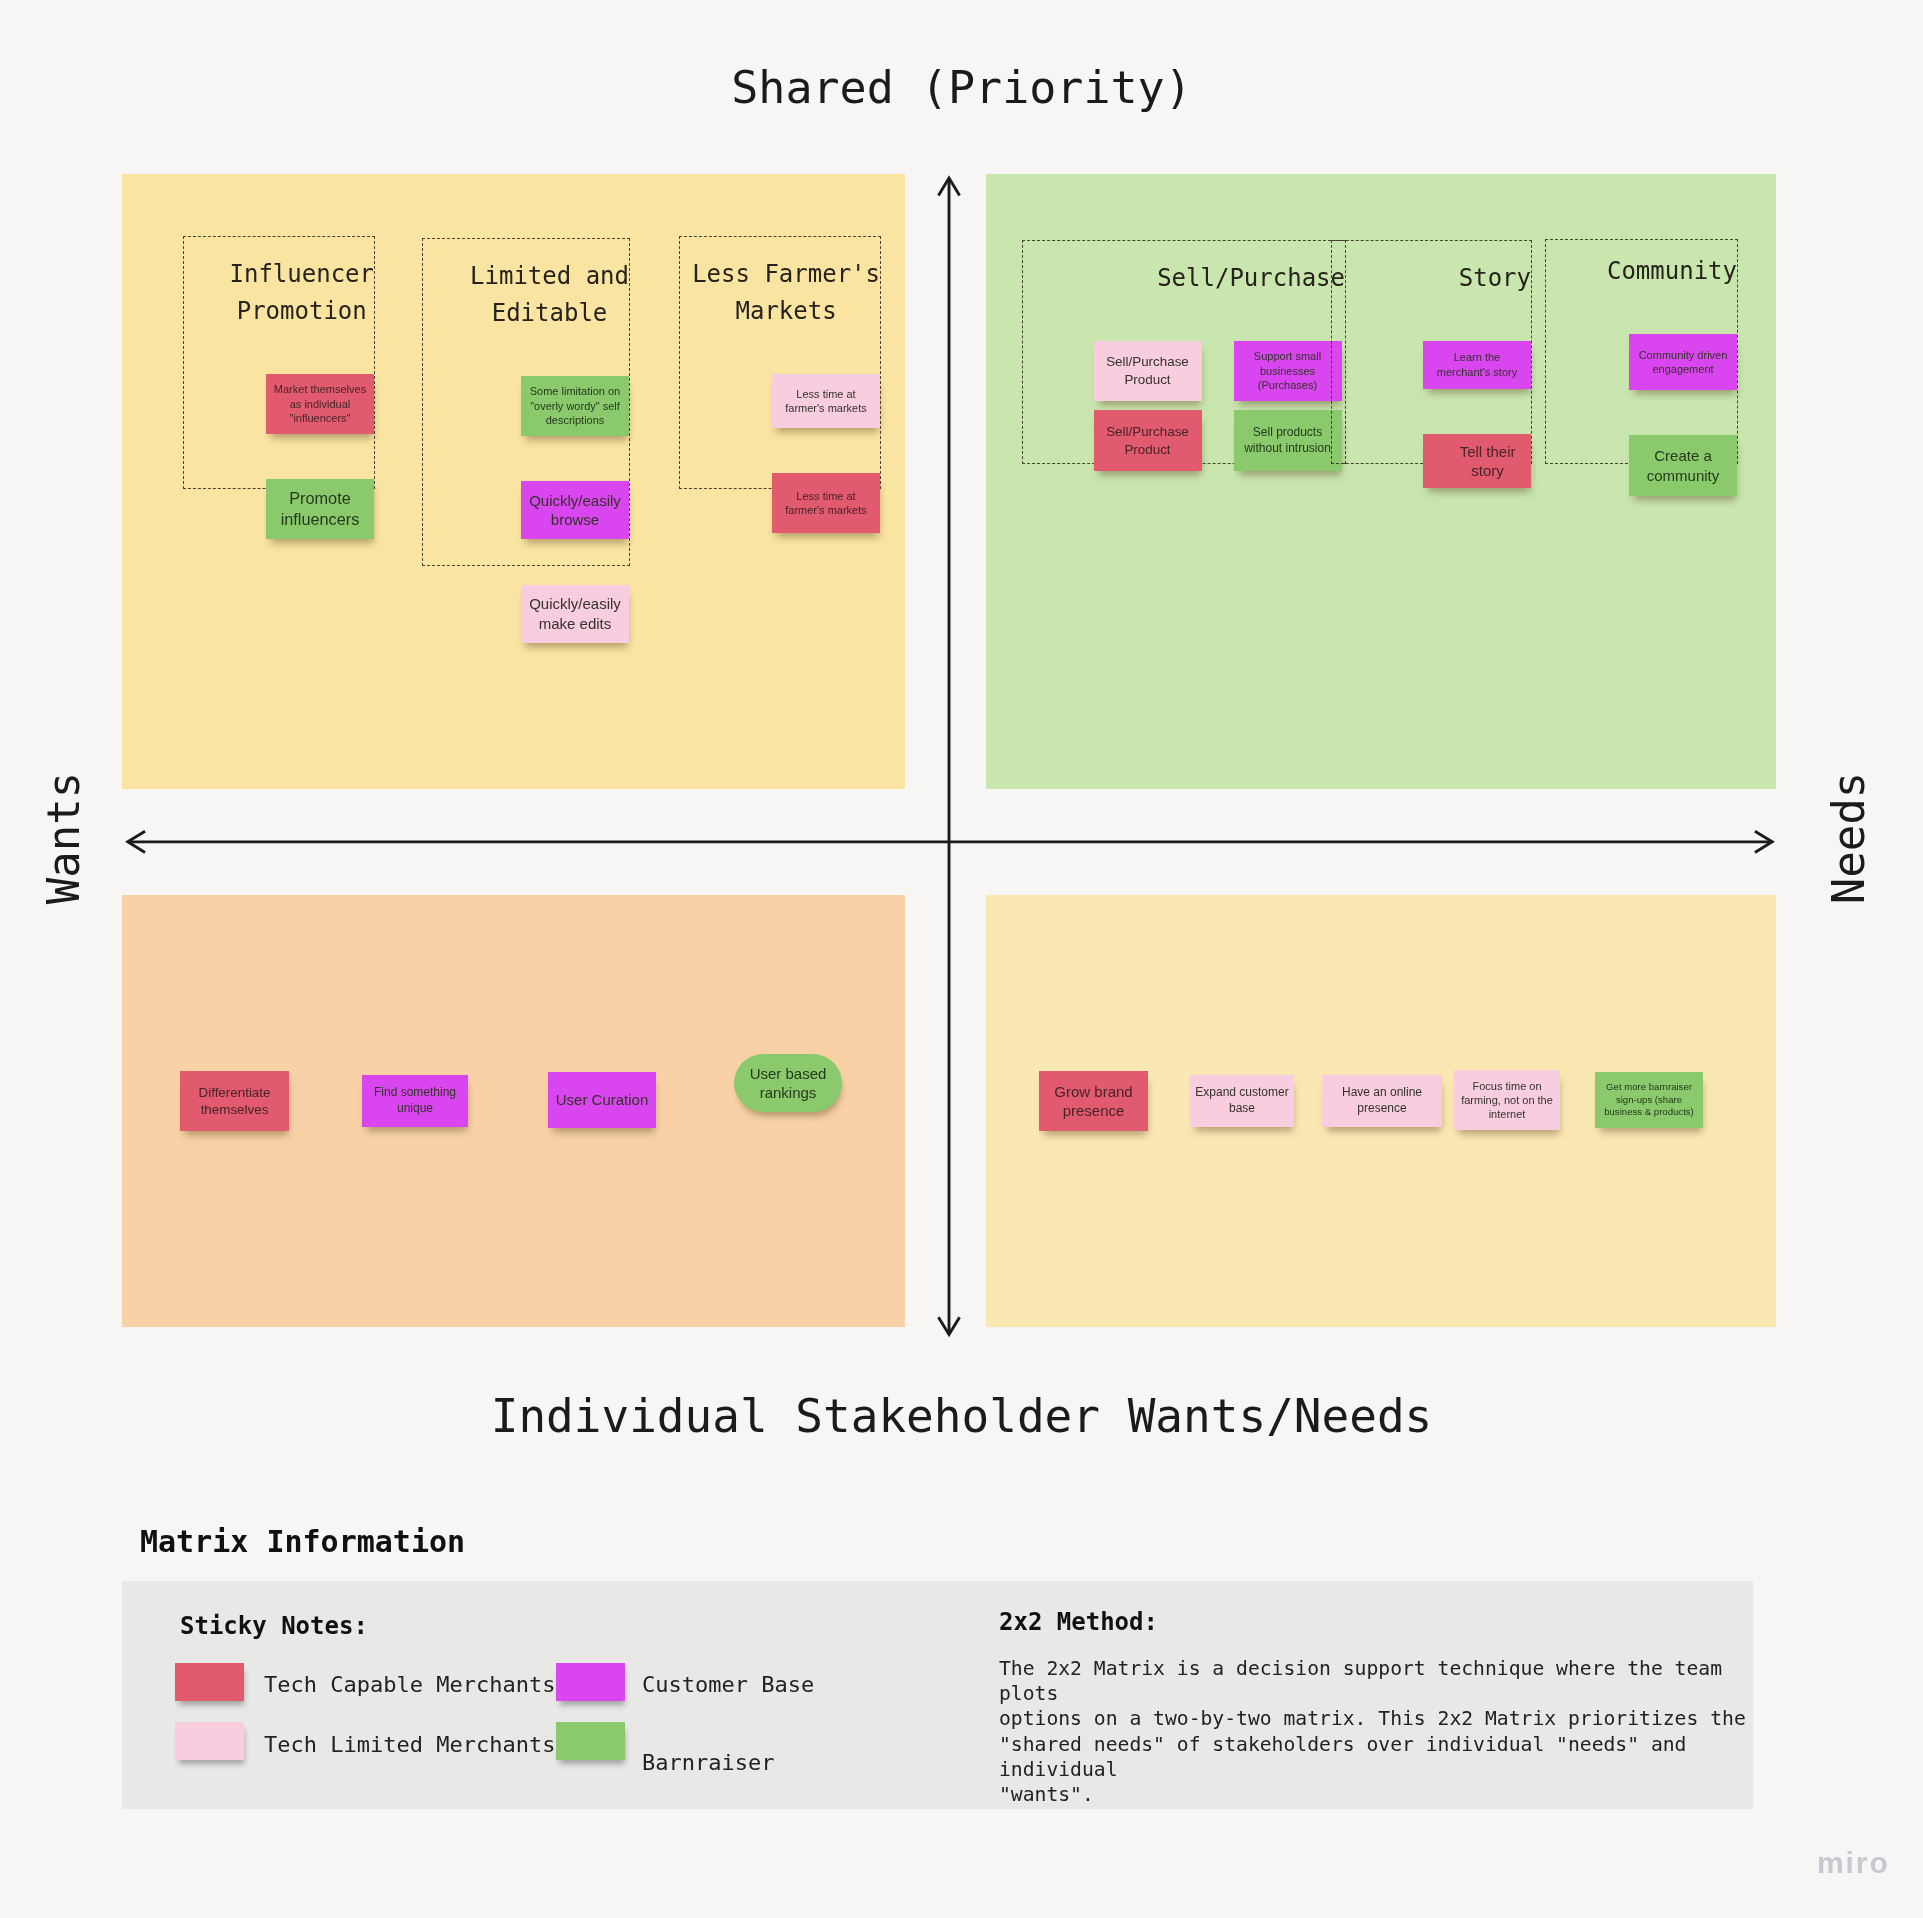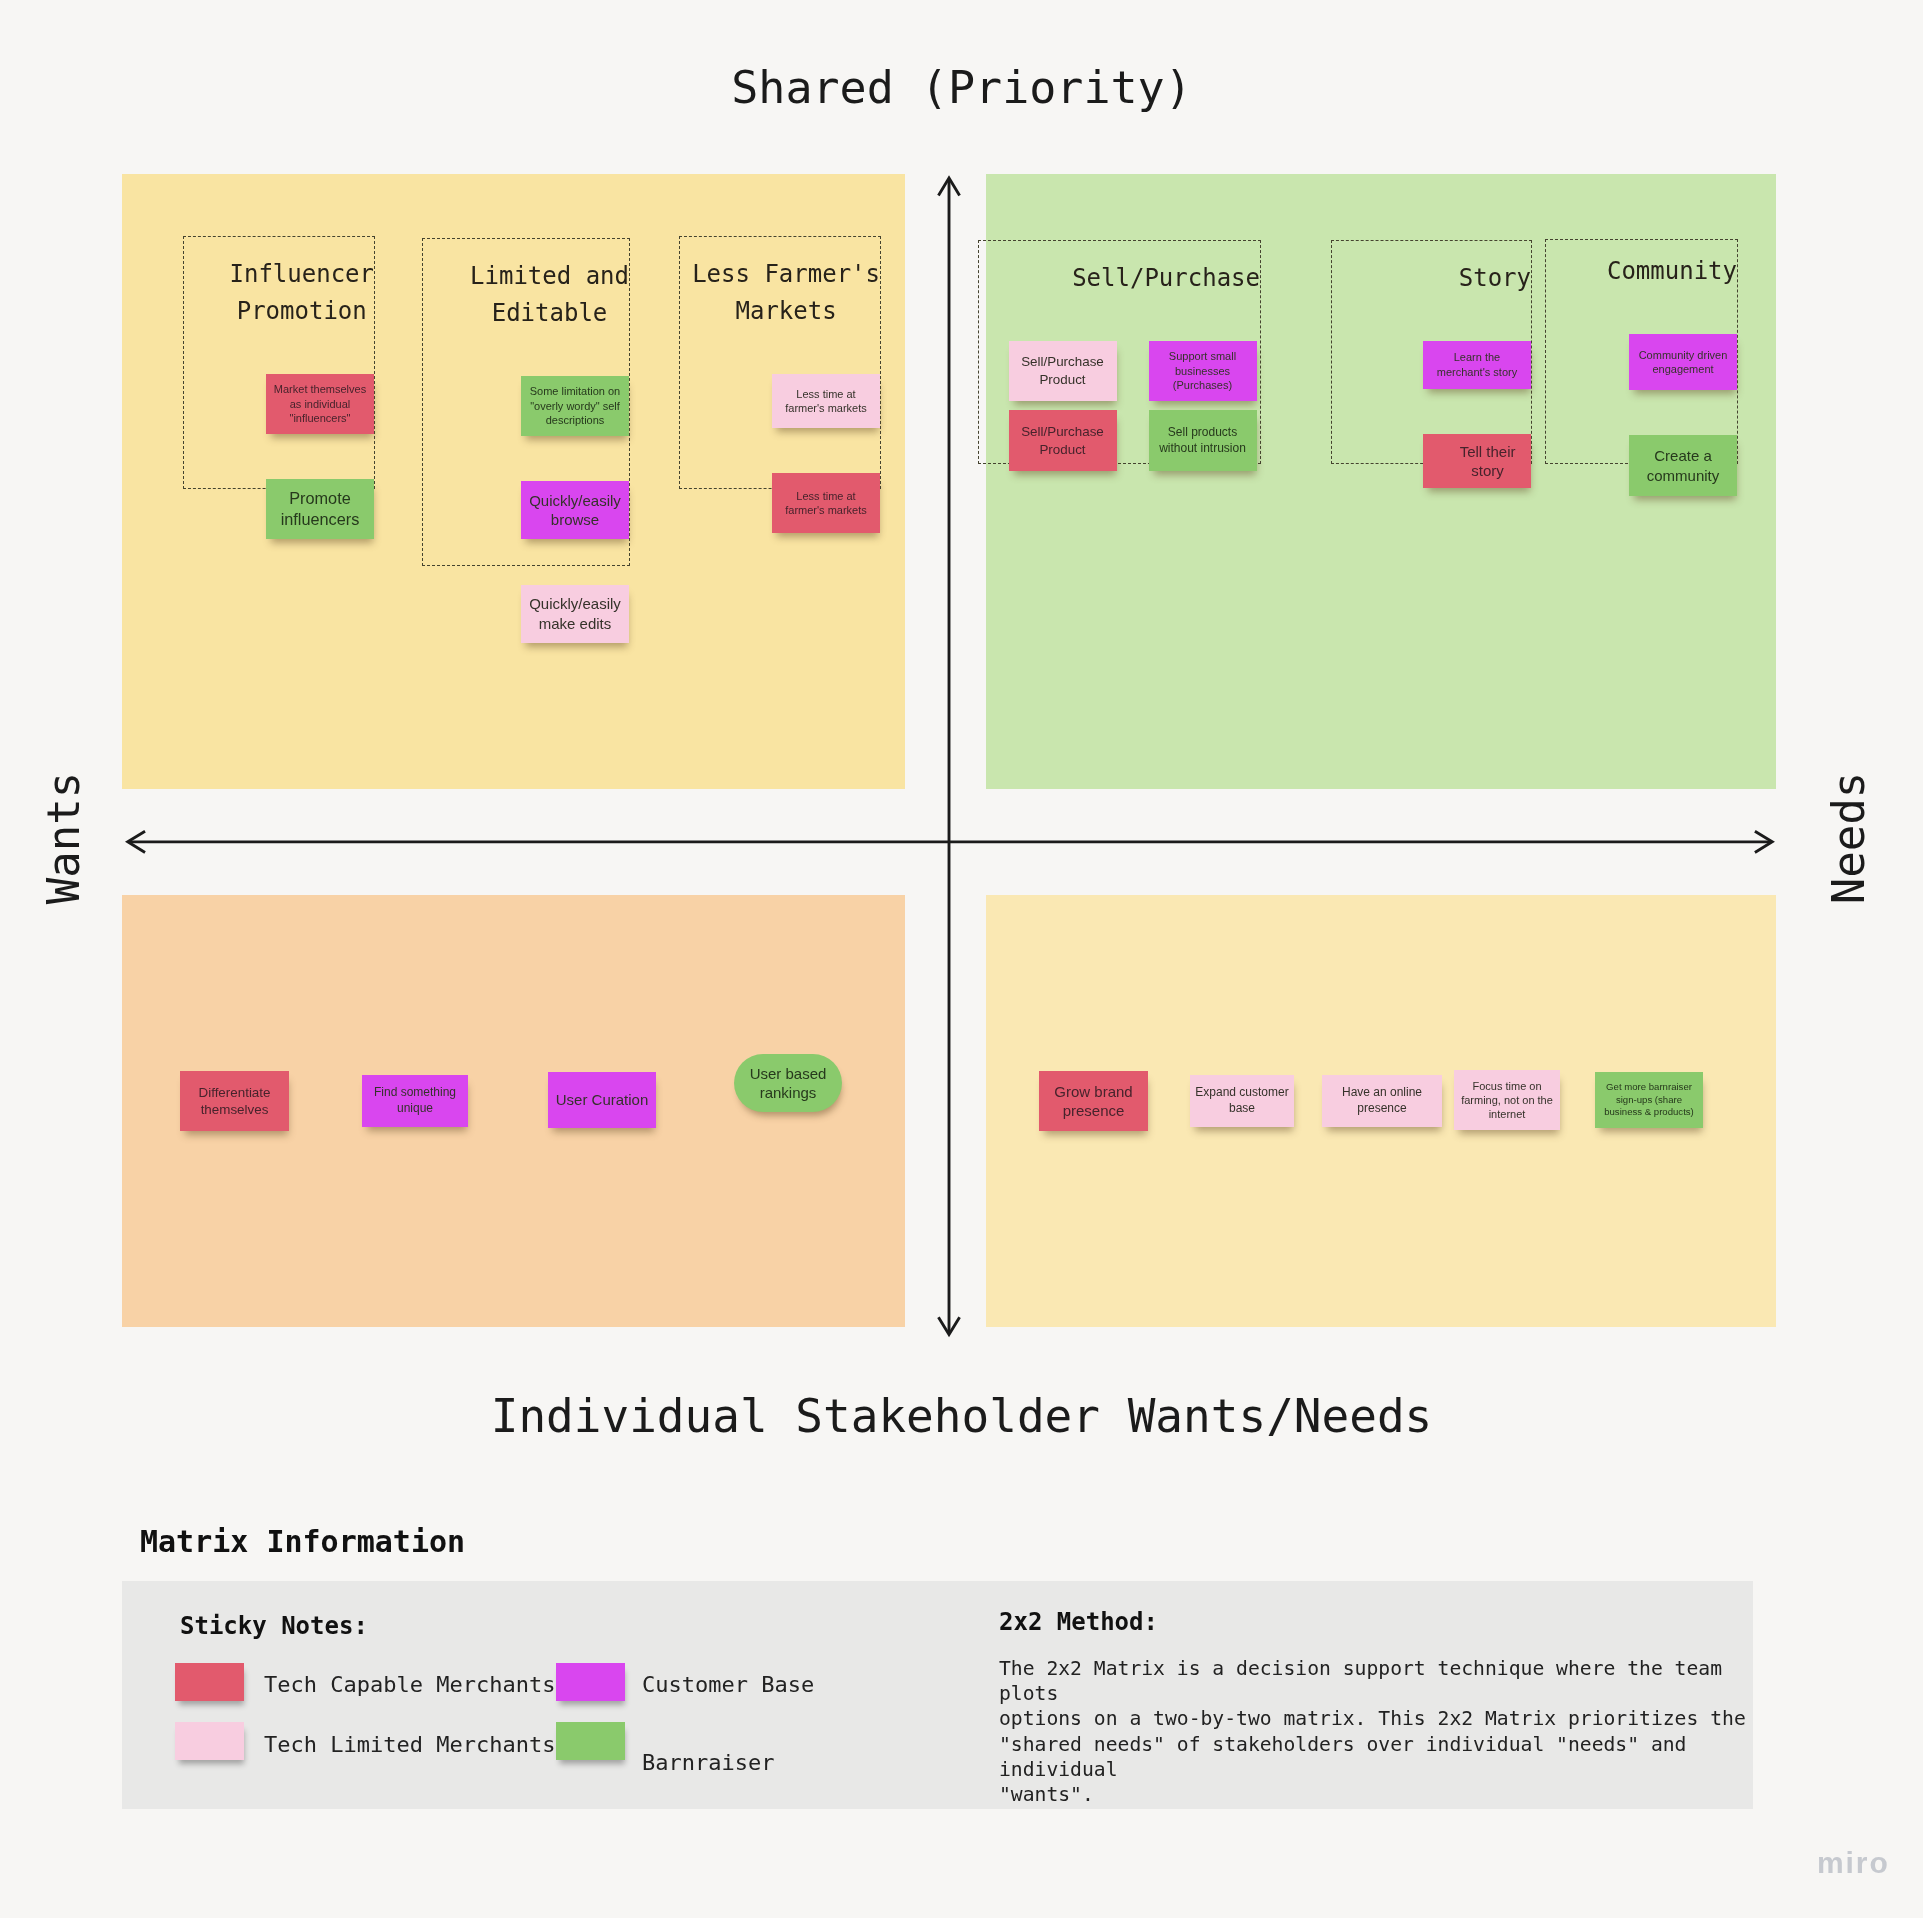--- a/index.html
+++ b/index.html
@@ -108,21 +108,21 @@
   <div class="sticky c-pink f15" style="min-height:58px;">Quickly/easily make edits</div>
 </div>
 
 <div class="group" style="left:679px;top:236px;width:202px;height:253px;">
   <div class="group-title">Less Farmer's
 Markets</div>
   <div class="sticky c-pink f11" style="min-height:54px;">Less time at farmer's markets</div>
   <div class="sticky c-red f11" style="min-height:60px;">Less time at farmer's markets</div>
 </div>
 
-<div class="group" style="left:978px;top:240px;width:283px;height:224px;">
+<div class="group" style="left:1022px;top:240px;width:324px;height:224px;">
   <div class="group-title">Sell/Purchase</div>
   <div class="grid2">
     <div class="sticky c-pink f14" style="min-height:60px;margin-bottom:0;">Sell/Purchase Product</div>
     <div class="sticky c-yellow f11" style="min-height:60px;margin-bottom:0;">Support small businesses (Purchases)</div>
     <div class="sticky c-red f14" style="min-height:61px;margin-bottom:0;">Sell/Purchase Product</div>
     <div class="sticky c-green f12" style="min-height:60px;margin-bottom:0;">Sell products without intrusion</div>
   </div>
 </div>
 
 <div class="group" style="left:1331px;top:240px;width:201px;height:224px;">

